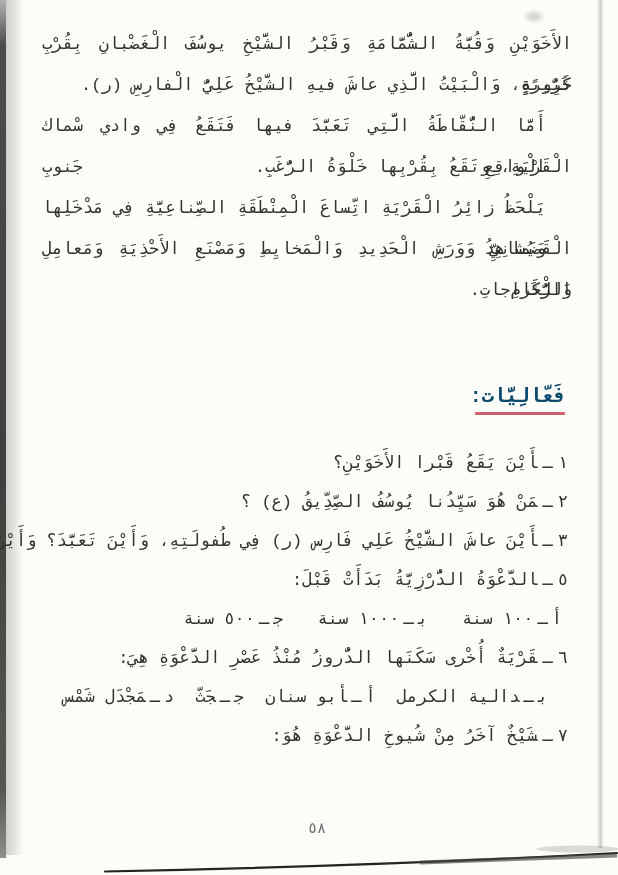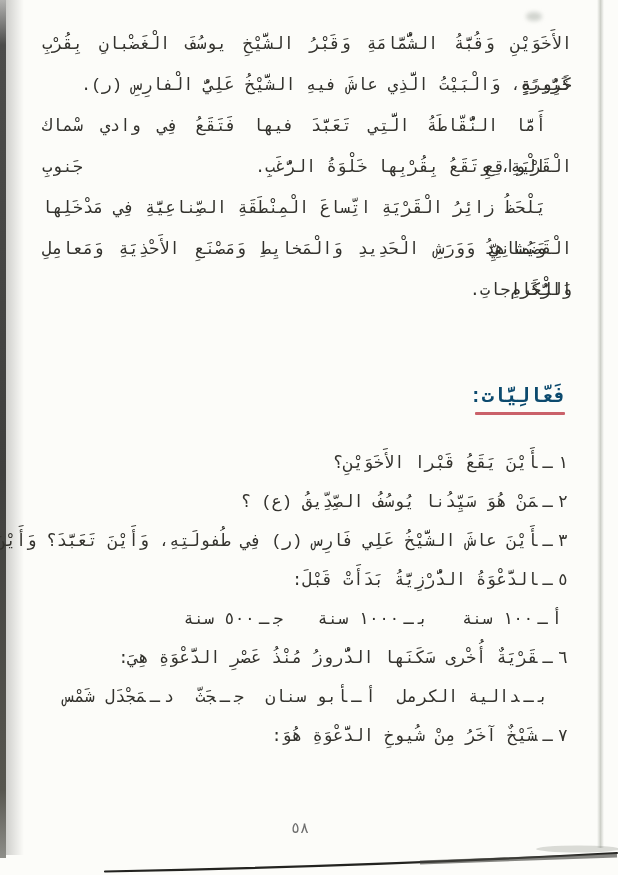--- a/index.html
+++ b/index.html
@@ -54,22 +54,22 @@
   }
   .q-row{height:39px;line-height:39px;white-space:nowrap;text-align:right;overflow:visible;}
   .qdash{margin:0 5px;color:#3a3935;}
   .opt-row{display:flex;align-items:center;}
   .opt-row.gap-wide{gap:34px;padding-right:6px;}
   .opt-row.gap-narrow{gap:21px;padding-right:20px;}
   .opt{white-space:nowrap;}
   .odash{margin:0 4px;}
   
   .page-number{
-    position:absolute;top:819px;left:268px;width:64px;
-    text-align:center;color:#6e6e6e;font-size:15px;letter-spacing:3px;
+    position:absolute;top:819px;left:262px;width:64px;
+    text-align:right;color:#6e6e6e;font-size:15px;letter-spacing:3px;
   }
 </style>
 </head>
 <body>
 
 <div class="page">
 
   <div class="edge-left"></div>
   <div class="edge-left-shade"></div>
   <div class="edge-right"></div>

